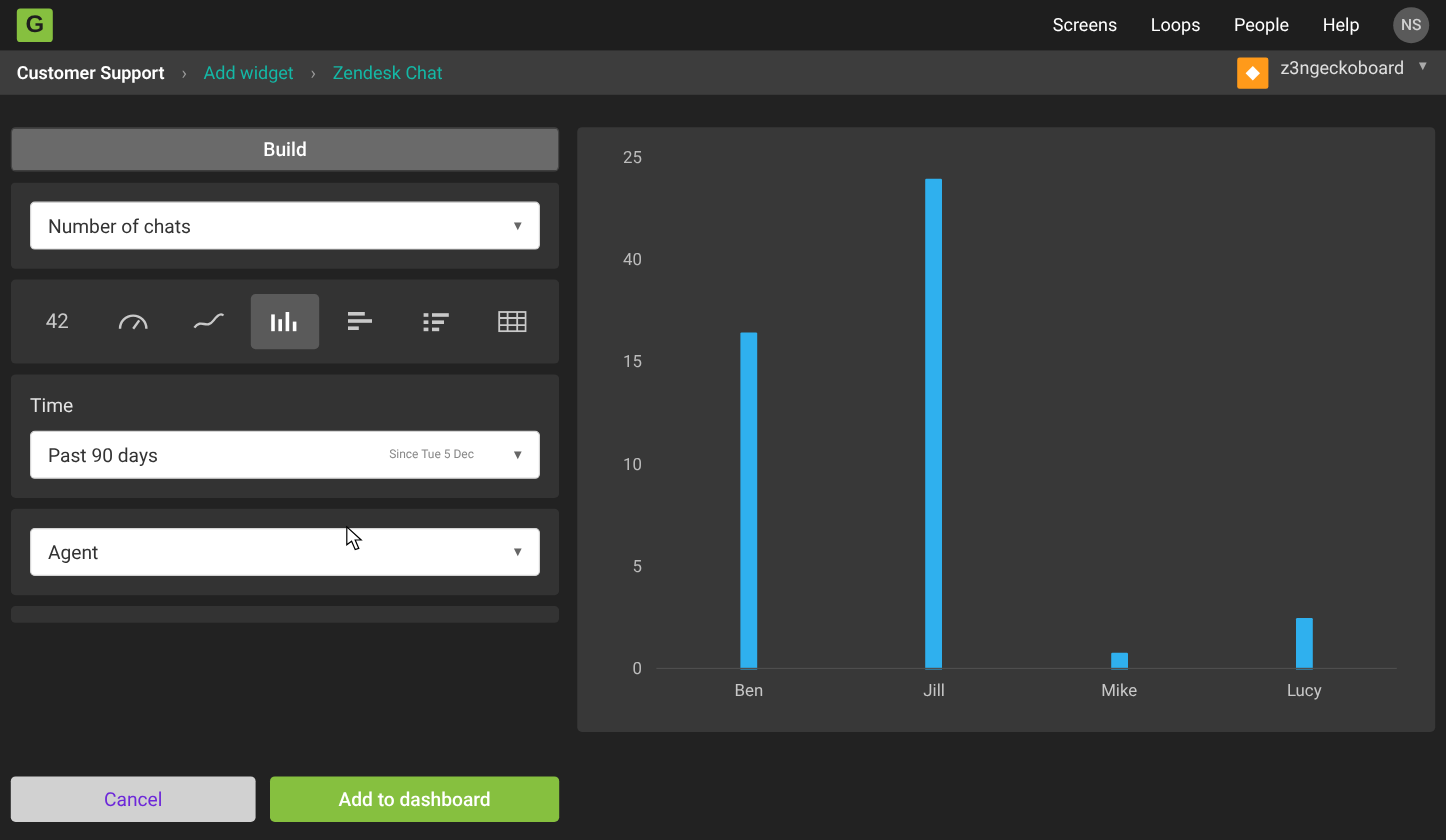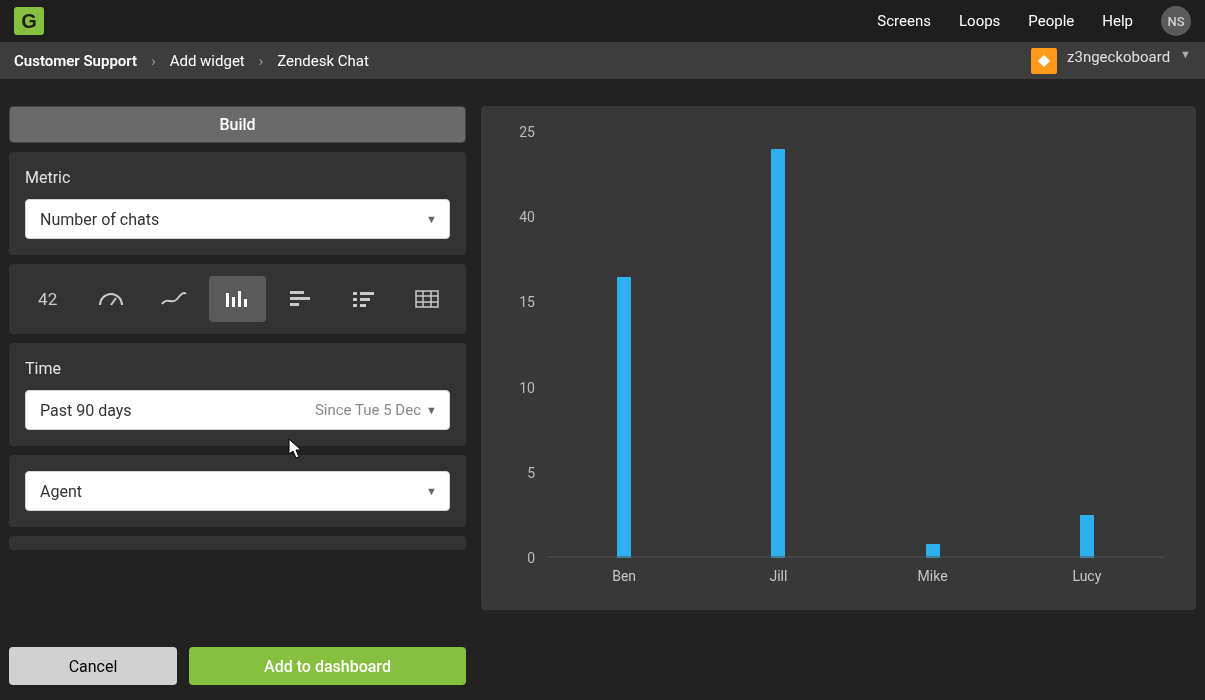--- a/index.html
+++ b/index.html
@@ -61,21 +61,21 @@
   }
 
   
   .breadcrumb-bar{
     height:37px;background:var(--bg3);
     display:flex;align-items:center;
     padding:0 14px;
     color:#e0e0e0;
   }
   .breadcrumb{display:flex;align-items:center;gap:14px;}
-  .breadcrumb .crumb{color:#ffffff;}
+  .breadcrumb .crumb{color:#14b8a6;}
   .breadcrumb .crumb.strong{font-weight:600;color:#fff;}
   .breadcrumb .sep{color:#9a9a9a;font-size:15px;}
   .account{
     margin-left:auto;display:flex;gap:10px;cursor:pointer;
   }
   .account .sq{
     width:26px;height:26px;background:var(--orange);border-radius:2px;
     display:flex;align-items:center;justify-content:center;color:#fff;
   }
   .account .caret{color:#aaa;font-size:11px;}
@@ -116,21 +116,21 @@
     border-radius:4px;
     padding:16px;
   }
   .panel-label{color:#e4e4e4;font-size:16px;margin-bottom:12px;}
   .select{
     background:#fff;color:#333;border-radius:4px;height:40px;
     display:flex;align-items:center;padding:0 14px;position:relative;cursor:pointer;
     border:1px solid #d5d5d5;
   }
   .select .value{font-size:16px;color:#333;}
-  .select .hint{margin-left:auto;margin-right:14px;color:#888;font-size:15px;}
+  .select .hint{margin-left:auto;margin-right:40px;color:#888;font-size:10px;}
   .select .chev{
     position:absolute;right:12px;top:50%;transform:translateY(-50%);
     color:#666;font-size:11px;
   }
 
   
   .vizrow{
     background:var(--panel);border-radius:4px;
     padding:12px 10px;display:flex;align-items:center;gap:6px;
     height:70px;
@@ -151,21 +151,21 @@
   .placeholder-panel{height:14px;background:var(--panel);border-radius:4px;}
 
   
   .actions{
     display:flex;gap:12px;margin-top:auto;padding:4px 0 6px 0;
   }
   .btn{
     height:38px;border-radius:4px;display:flex;align-items:center;justify-content:center;
     cursor:pointer;font-size:16px;
   }
-  .btn.cancel{width:168px;background:#d1d1d1;color:#000000;}
+  .btn.cancel{width:204px;background:#d1d1d1;color:#6d28d9;}
   .btn.primary{flex:1;background:var(--green);color:#fff;font-weight:500;}
 
   
   .preview{
     background:var(--panel2);border-radius:4px;
     height:504px;
     padding:18px 26px 22px 26px;
     display:flex;flex-direction:column;
   }
   .title-input{
@@ -245,21 +245,20 @@
 <div class="main">
 
   <div class="left">
     <div class="tabs">
       <div class="tab active">Build</div>
     </div>
 
     <div class="scrollbody">
 
       <div class="panel">
-        <div class="panel-label">Metric</div>
         <div class="select">
           <span class="value">Number of chats</span>
           <span class="chev">▼</span>
         </div>
       </div>
 
       <div class="vizrow">
         <div class="viz num">42</div>
         <div class="viz">
           <svg width="28" height="18" viewBox="0 0 28 18">

